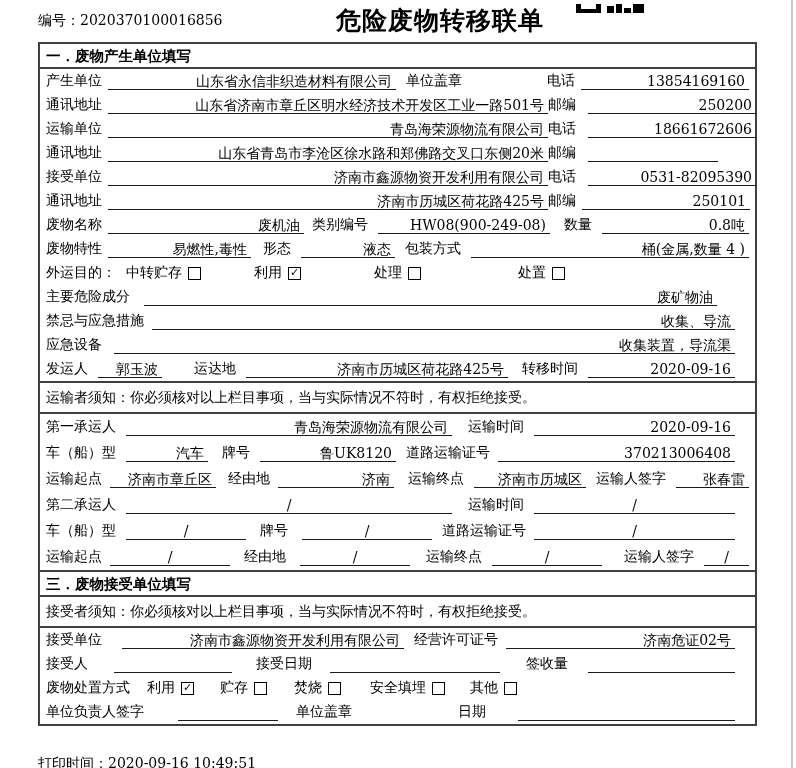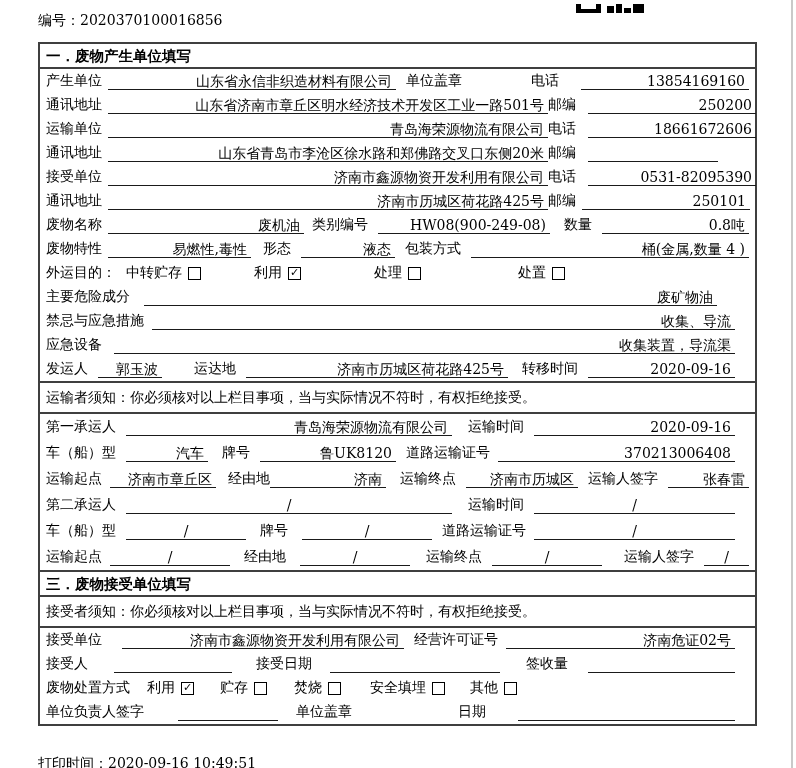--- a/index.html
+++ b/index.html
@@ -28,20 +28,21 @@
   .opt{display:inline-flex;align-items:center;}
   .footer{position:absolute;left:38px;top:755px;font-size:14px;white-space:nowrap;}
 </style>
 </head>
 <body>
 
 <div class="page">
 
   <div class="top">
     <span class="doc-no"><span>编号：</span><span>2020370100016856</span></span>
+    <span class="doc-title">危险废物转移联单</span>
     <span class="qr">
       <svg width="68" height="9" viewBox="0 0 68 9" xmlns="http://www.w3.org/2000/svg">
         <rect x="0" y="0" width="5" height="9" fill="#000"></rect>
         <rect x="20" y="0" width="5" height="9" fill="#000"></rect>
         <rect x="0" y="5" width="25" height="4" fill="#000"></rect>
         <rect x="31" y="2" width="7" height="7" fill="#000"></rect>
         <rect x="40" y="0" width="6" height="9" fill="#000"></rect>
         <rect x="48" y="4" width="7" height="5" fill="#000"></rect>
         <rect x="57" y="0" width="11" height="9" fill="#000"></rect>
       </svg>
@@ -51,21 +52,21 @@
   <div class="form">
 
     <div class="sec">
       <div class="sec-hd">一．废物产生单位填写</div>
 
       <div class="row">
         <span class="lbl" style="width:58px">产生单位</span>
         <span class="val" style="width:288px;margin-left:4px">山东省永信非织造材料有限公司</span>
         <span class="lbl" style="margin-left:10px">单位盖章</span>
         <span class="lbl" style="margin-left:auto;width:34px">电话</span>
-        <span class="val" style="width:168px;margin-left:16px">13854169160</span>
+        <span class="val" style="width:168px;margin-left:0">13854169160</span>
       </div>
 
       <div class="row">
         <span class="lbl" style="width:58px">通讯地址</span>
         <span class="val" style="width:440px;margin-left:4px">山东省济南市章丘区明水经济技术开发区工业一路501号</span>
         <span class="lbl" style="margin-left:auto;width:34px">邮编</span>
         <span class="val" style="width:168px;margin-left:6px">250200</span>
       </div>
 
       <div class="row">
@@ -175,21 +176,21 @@
         <span class="lbl" style="margin-left:14px">牌号</span>
         <span class="val" style="width:136px;margin-left:10px">鲁UK8120</span>
         <span class="lbl" style="margin-left:10px">道路运输证号</span>
         <span class="val grow" style="margin-left:8px;margin-right:14px">370213006408</span>
       </div>
 
       <div class="row row26">
         <span class="lbl">运输起点</span>
         <span class="val" style="width:106px;margin-left:8px">济南市章丘区</span>
         <span class="lbl" style="margin-left:12px">经由地</span>
-        <span class="val" style="width:116px;">济南</span>
+        <span class="val" style="width:116px;margin-left:8px">济南</span>
         <span class="lbl" style="margin-left:14px">运输终点</span>
         <span class="val" style="width:112px;margin-left:10px">济南市历城区</span>
         <span class="lbl" style="margin-left:10px">运输人签字</span>
         <span class="val grow" style="margin-left:10px">张春雷</span>
       </div>
 
       <div class="row row26">
         <span class="lbl">第二承运人</span>
         <span class="val c" style="width:326px;margin-left:10px">/</span>
         <span class="lbl" style="margin-left:16px">运输时间</span>

